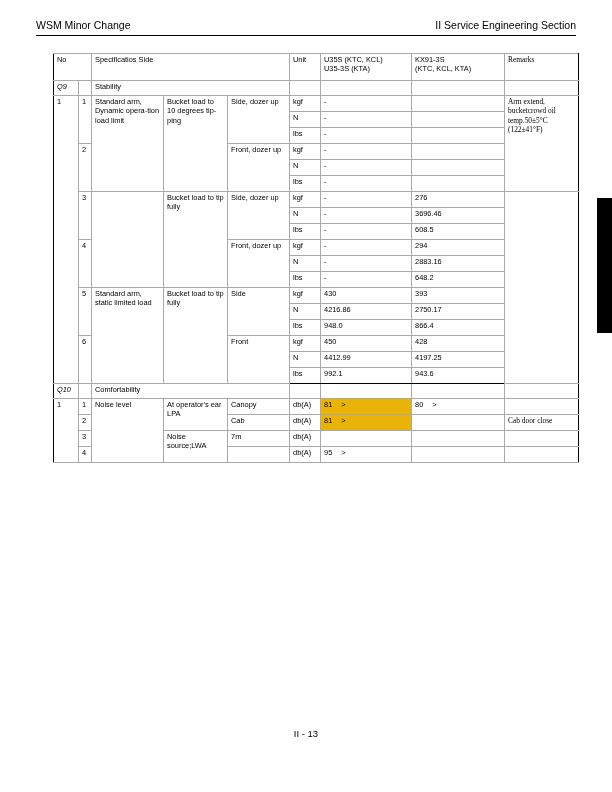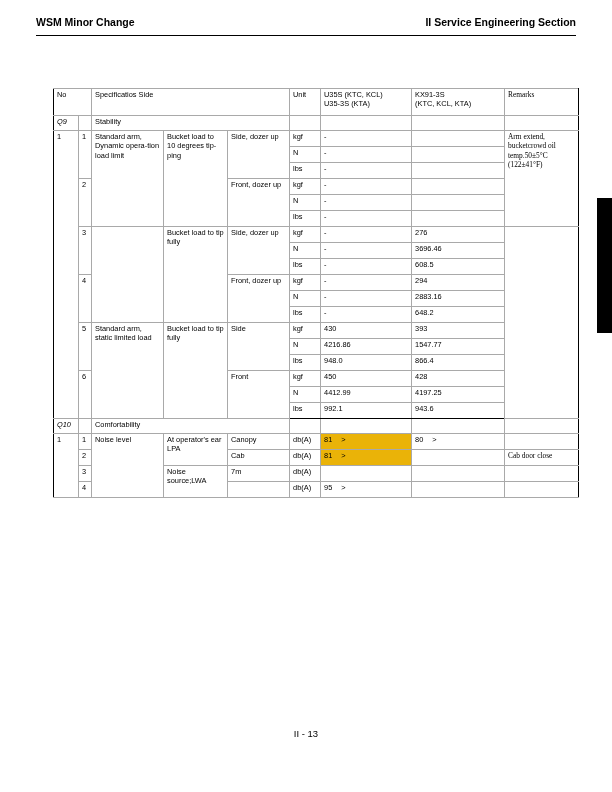--- a/index.html
+++ b/index.html
@@ -17,25 +17,25 @@
   }
 
   
   #page-header {
     position: absolute;
     left: 36px;
     top: 16px;
     width: 540px;
     height: 20px;
     display: flex;
+    align-items: flex-end;
     justify-content: space-between;
     border-bottom: 1.6px solid #000;
-    padding-bottom: 16px;
+    padding-bottom: 4px;
     box-sizing: border-box;
-    font-weight: bold;
   }
   #page-header .hdr-text {
     font-size: 10.5px;
     line-height: 12px;
     white-space: nowrap;
   }
 
   
   #edge-tab {
     position: absolute;
@@ -62,21 +62,21 @@
   }
   table.spec td, table.spec th {
     border: 0.6px solid #a9a9a9;
     padding: 1px 3px;
     vertical-align: top;
     font-weight: normal;
     text-align: left;
     overflow: hidden;
   }
   
-  table.spec { border: 1.2px solid #000; margin-top: 35px; }
+  table.spec { border: 1.2px solid #000; }
 
   .b-top-thick   { border-top: 1.3px solid #000 !important; }
   .b-bot-thick   { border-bottom: 1.3px solid #000 !important; }
   .b-left-thick  { border-left: 1.2px solid #000 !important; }
   .b-right-thick { border-right: 1.2px solid #000 !important; font-family: Liberation Serif, serif; }
 
   .ctr  { text-align: center; font-style: italic; }
   .bold { font-weight: bold; }
   .shade { background: #eab308; }
 
@@ -243,21 +243,21 @@
     <td rowspan="6">Standard arm, static limited load</td>
     <td rowspan="6">Bucket load to tip fully</td>
     <td rowspan="3">Side</td>
     <td class="unitcell">kgf</td>
     <td class="val">430</td>
     <td class="val">393</td>
   </tr>
   <tr class="urow">
     <td class="unitcell">N</td>
     <td class="val">4216.86</td>
-    <td class="val">1547.77</td>
+    <td class="val">2750.17</td>
   </tr>
   <tr class="urow">
     <td class="unitcell">lbs</td>
     <td class="val">948.0</td>
     <td class="val">866.4</td>
   </tr>
 
   <tr class="urow">
     <td rowspan="3" class="nocell">6</td>
     <td rowspan="3">Front</td>

